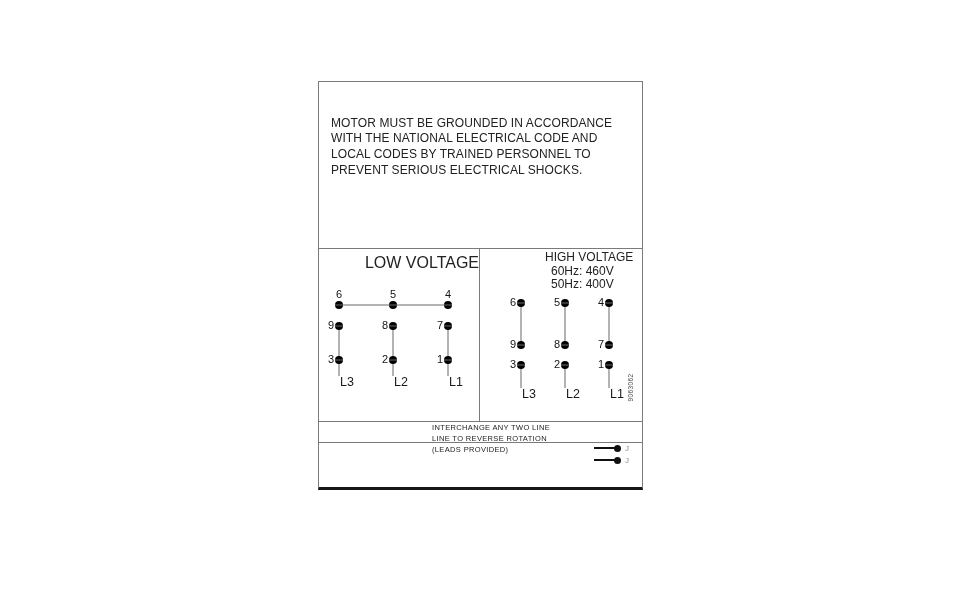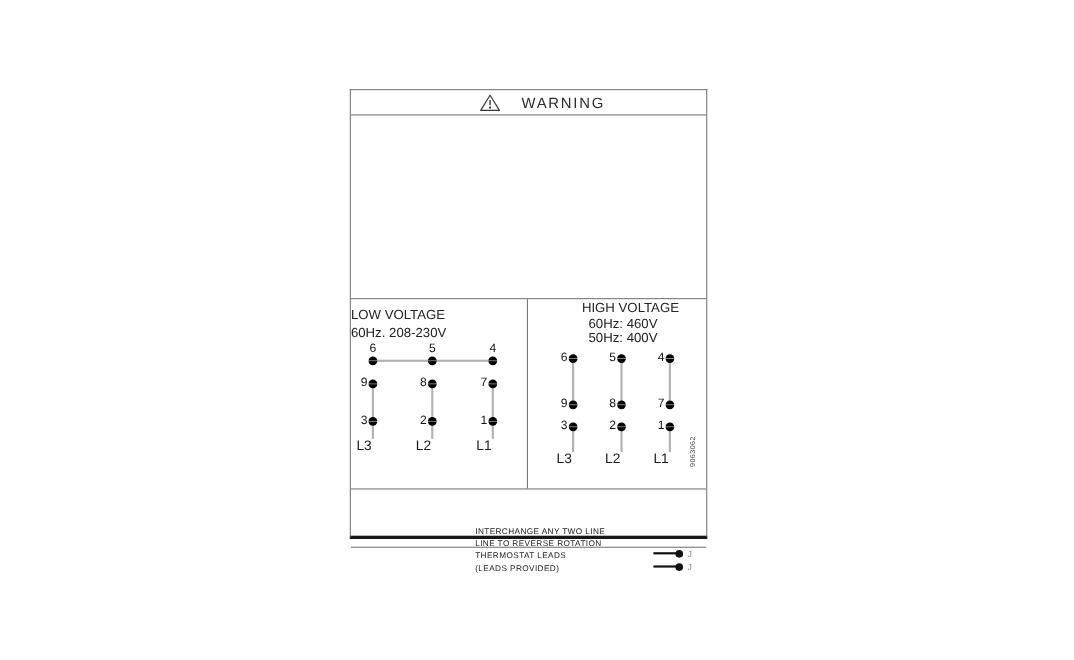--- a/index.html
+++ b/index.html
@@ -23,69 +23,64 @@
     height:167px; border-bottom:1px solid #7a7a7a;
     padding:18px 6px 0 12px; font-size:12px; line-height:15.7px;
     letter-spacing:0.1px; color:#222; white-space:pre-line;
   }
   .body-text p + p { margin-top:16px; }
   
   .diagrams { position:relative; height:173px; border-bottom:1px solid #7a7a7a; }
   .col { position:absolute; top:0; height:172px; }
   .col.lv { left:0; width:161px; border-right:1px solid #7a7a7a; }
   .col.hv { left:161px; width:163px; }
-  .lv-title { padding-top:6px; text-align:left; font-size:12px; line-height:16px; color:#222; }
-  .hv-title { position:absolute; left:49px; top:2px; font-size:12px; line-height:13.5px; color:#222; }
+  .lv-title { padding-top:6px; text-align:right; font-size:16px; line-height:16px; color:#222; }
+  .hv-title { position:absolute; left:65px; top:2px; font-size:12px; line-height:13.5px; color:#222; }
   .hv-title .sub { margin-left:6px; }
   .wire { position:absolute; background:#b3b3b3; }
   .wire.h { height:2px; }
   .wire.v { width:2px; }
   .dot {
     position:absolute; width:8px; height:8px; border-radius:50%;
     background:linear-gradient(to bottom,#000 0%,#000 40%,#8d8d8d 50%,#000 60%,#000 100%);
   }
   .tnum { position:absolute; font-size:11px; color:#141414; }
   .tnum.left  { width:18px; text-align:right; }
   .tnum.above { width:18px; text-align:center; }
-  .lead-label { position:absolute; width:30px; text-align:left; font-size:12.5px; color:#1a1a1a; }
+  .lead-label { position:absolute; width:30px; text-align:right; font-size:12.5px; color:#1a1a1a; }
   .part-number {
     position:absolute; width:44px; height:9px; text-align:center;
     font-size:6.5px; letter-spacing:0.4px; color:#4a4a4a; transform:rotate(-90deg);
   }
   
   .note-row { position:relative; font-size:7.5px; letter-spacing:0.35px; color:#222; }
-  .note-row.r1 { height:21px; border-bottom:1px solid #7a7a7a; padding:1px 0 0 113px; line-height:10.5px;margin-top:32px; }
+  .note-row.r1 { height:21px; border-bottom:1px solid #7a7a7a; padding:1px 0 0 113px; line-height:10.5px; }
   .note-row.r2 { height:22px; padding:1px 0 0 113px; line-height:11.5px; }
   .tlead-line { position:absolute; left:275px; width:23px; height:2px; background:#111; }
   .tlead-dot  { position:absolute; left:295px; width:7px; height:7px; border-radius:50%; background:#111; }
   .tlead-tag  { position:absolute; left:306px; font-size:8px; color:#8a8a8a; }
 </style>
 </head>
 <body>
 
 <div class="canvas">
   <div class="label-box">
 
-    <div class="hdr">
-      <svg width="19" height="17" viewBox="0 0 19 17">
-        <path d="M9.5 1.6 L18 15.4 L1 15.4 Z" fill="none" stroke="#3a3a3a" stroke-width="1.1" stroke-linejoin="round"></path>
-        <line x1="9.5" y1="5.8" x2="9.5" y2="10.6" stroke="#3a3a3a" stroke-width="1.3"></line>
-        <circle cx="9.5" cy="12.9" r="1" fill="#3a3a3a"></circle>
-      </svg>
-      <span class="hdr-title">WARNING</span>
-    </div>
 
     <div class="body-text">
+      <p>MOTOR MUST BE GROUNDED IN ACCORDANCE
+WITH THE NATIONAL ELECTRICAL CODE AND
+LOCAL CODES BY TRAINED PERSONNEL TO
+PREVENT SERIOUS ELECTRICAL SHOCKS.</p>
     </div>
 
     <div class="diagrams">
       <div class="col lv" id="lv-col">
         <div class="lv-title">
           <div>LOW VOLTAGE</div>
-          <div>60Hz. 208-230V</div>
         </div>
       <div class="wire h" style="left: 20px; top: 55px; width: 109px;"></div>
           <div class="wire v" style="left: 19px; top: 77px; height: 34px;"></div>
           <div class="wire v" style="left: 19px; top: 111px; height: 16px;"></div>
           <div class="dot" style="left: 16px; top: 52px;"></div>
           <div class="tnum above" style="left: 11px; top: 39px;">6</div>
           <div class="dot" style="left: 16px; top: 73px;"></div>
           <div class="tnum left" style="left: -3px; top: 70px;">9</div>
           <div class="dot" style="left: 16px; top: 107px;"></div>
           <div class="tnum left" style="left: -3px; top: 104px;">3</div>
@@ -145,21 +140,20 @@
           <div class="lead-label" style="left: 114px; top: 138px;">L1</div>
         </div>
     </div>
 
     <div class="note-row r1">
       <div>INTERCHANGE ANY TWO LINE</div>
       <div>LINE TO REVERSE ROTATION</div>
     </div>
 
     <div class="note-row r2" id="thermo-row">
-      <div>THERMOSTAT LEADS</div>
       <div>(LEADS PROVIDED)</div>
     <div class="tlead-line" style="top: 4px;"></div>
         <div class="tlead-dot" style="top: 2px;"></div>
         <div class="tlead-tag" style="top: 0px;">J</div>
         <div class="tlead-line" style="top: 16px;"></div>
         <div class="tlead-dot" style="top: 14px;"></div>
         <div class="tlead-tag" style="top: 12px;">J</div>
       </div>
 
   </div>

